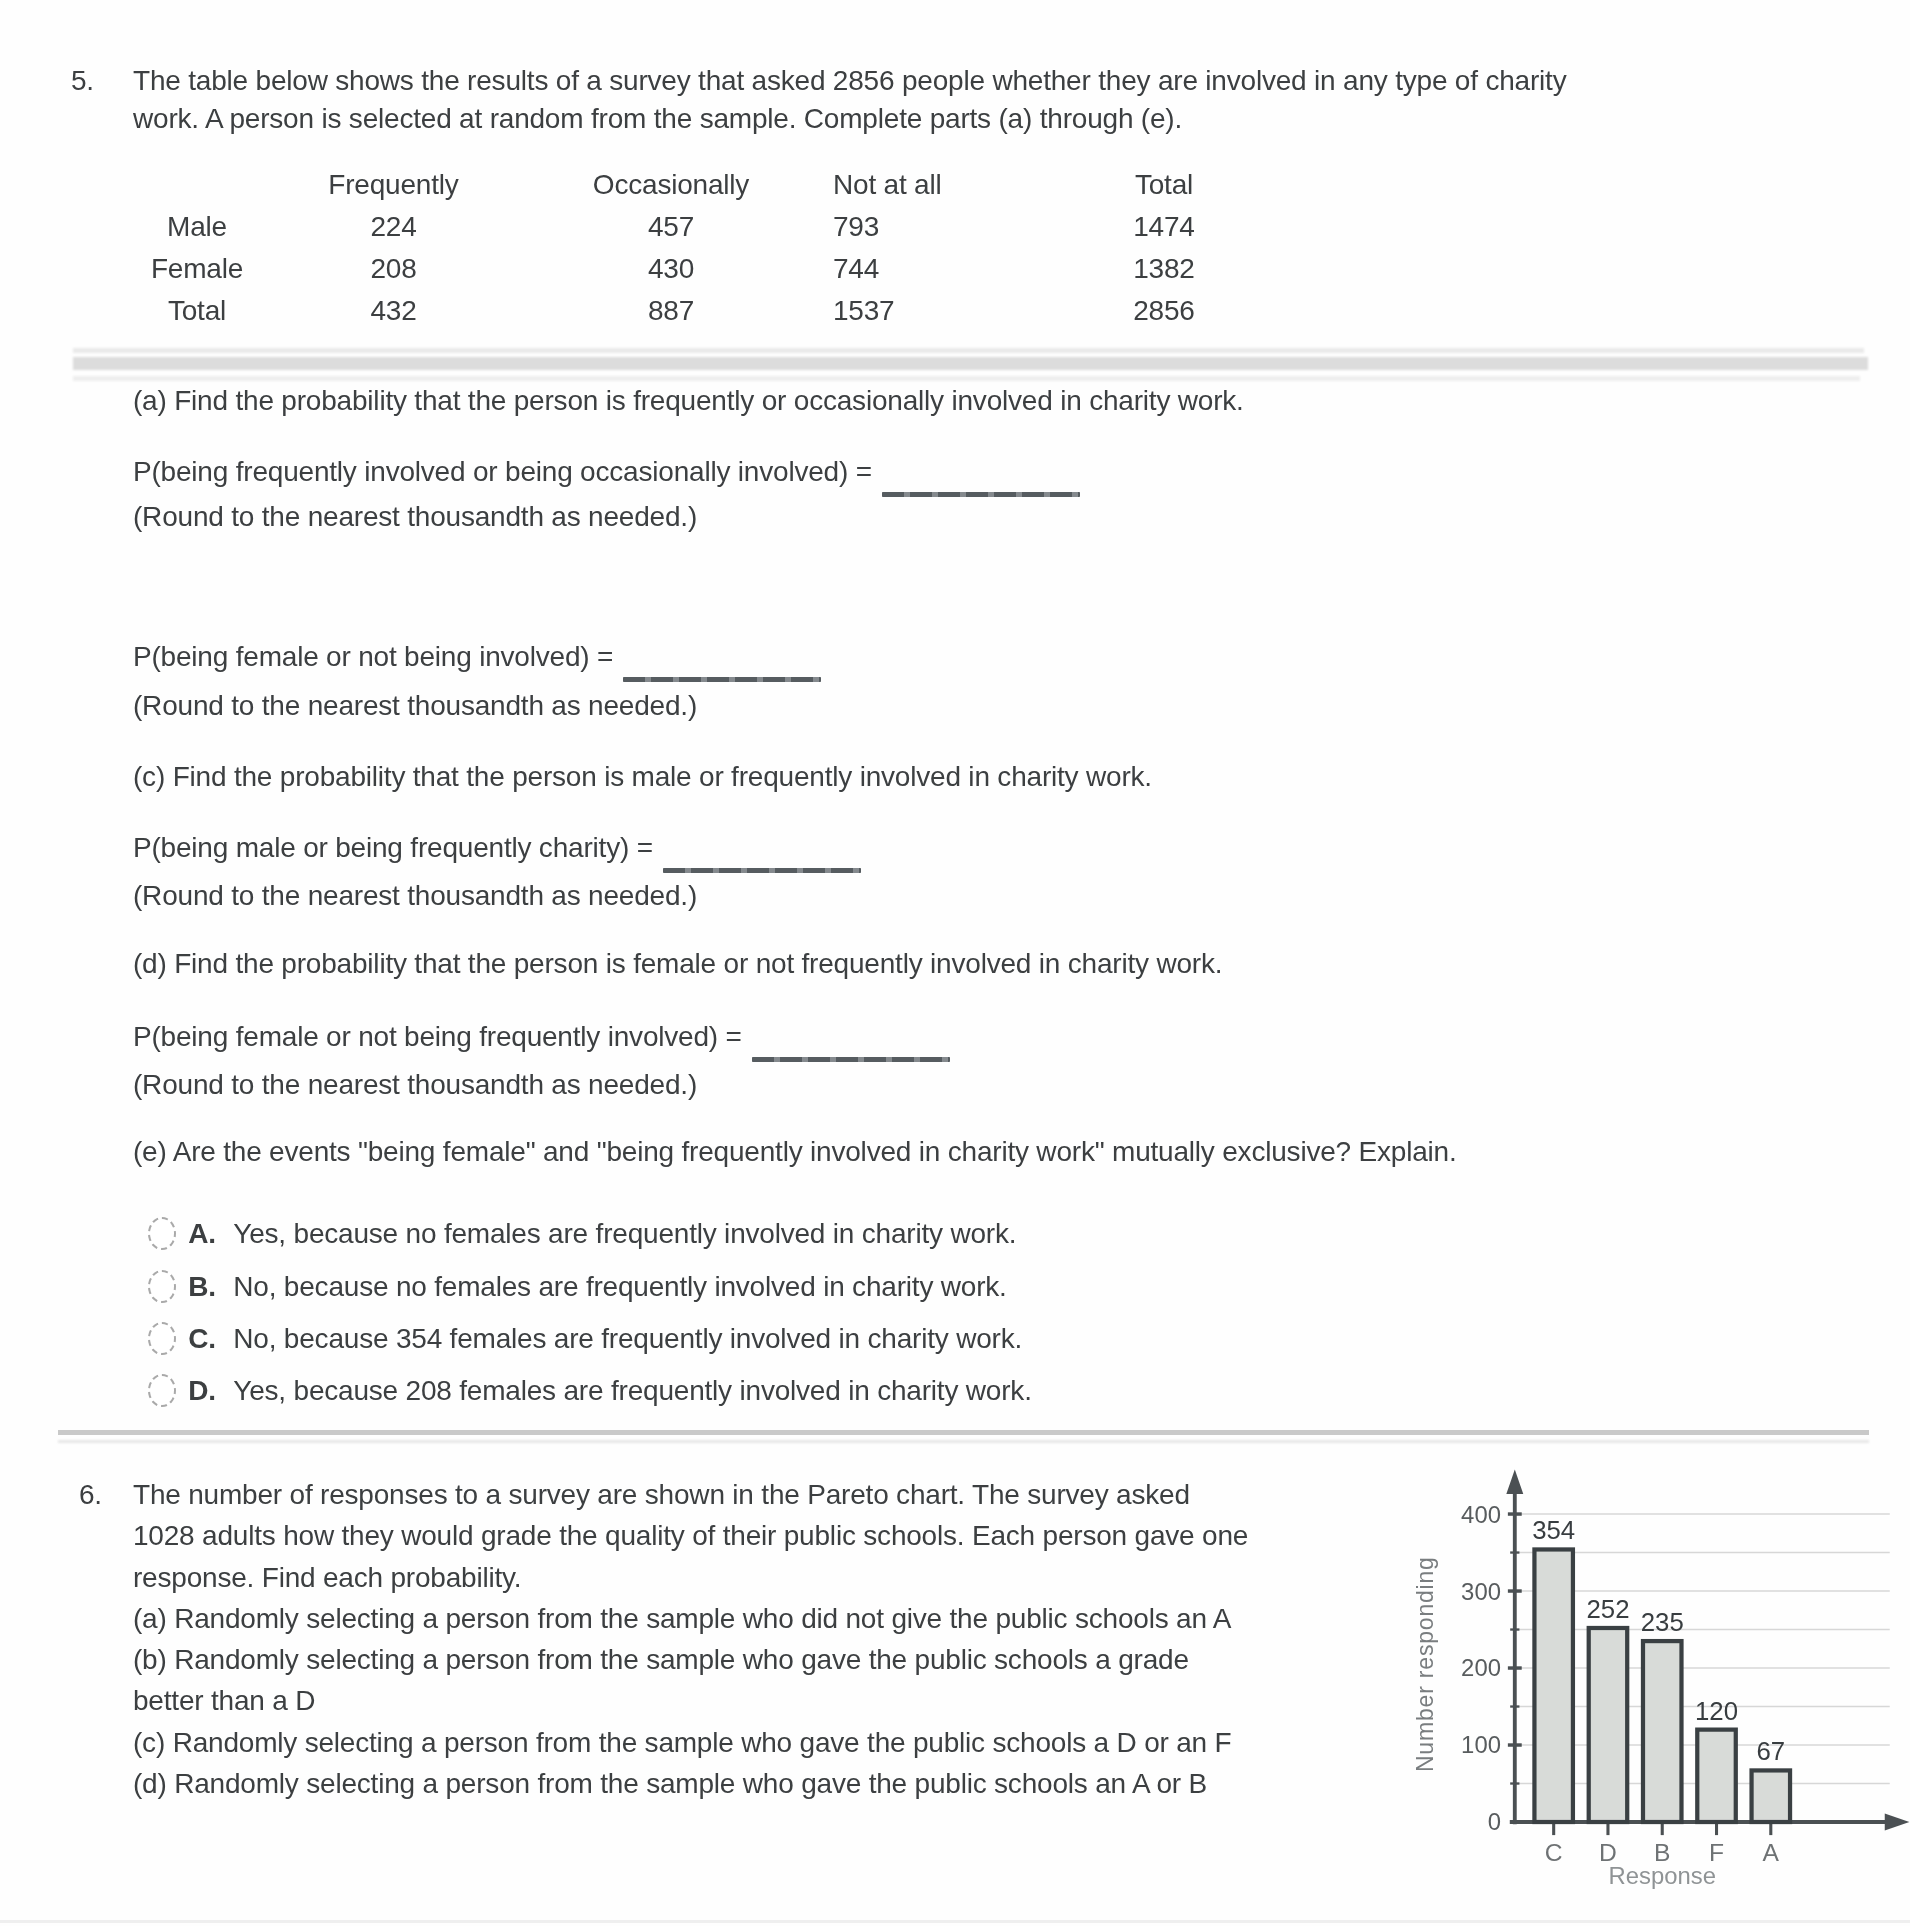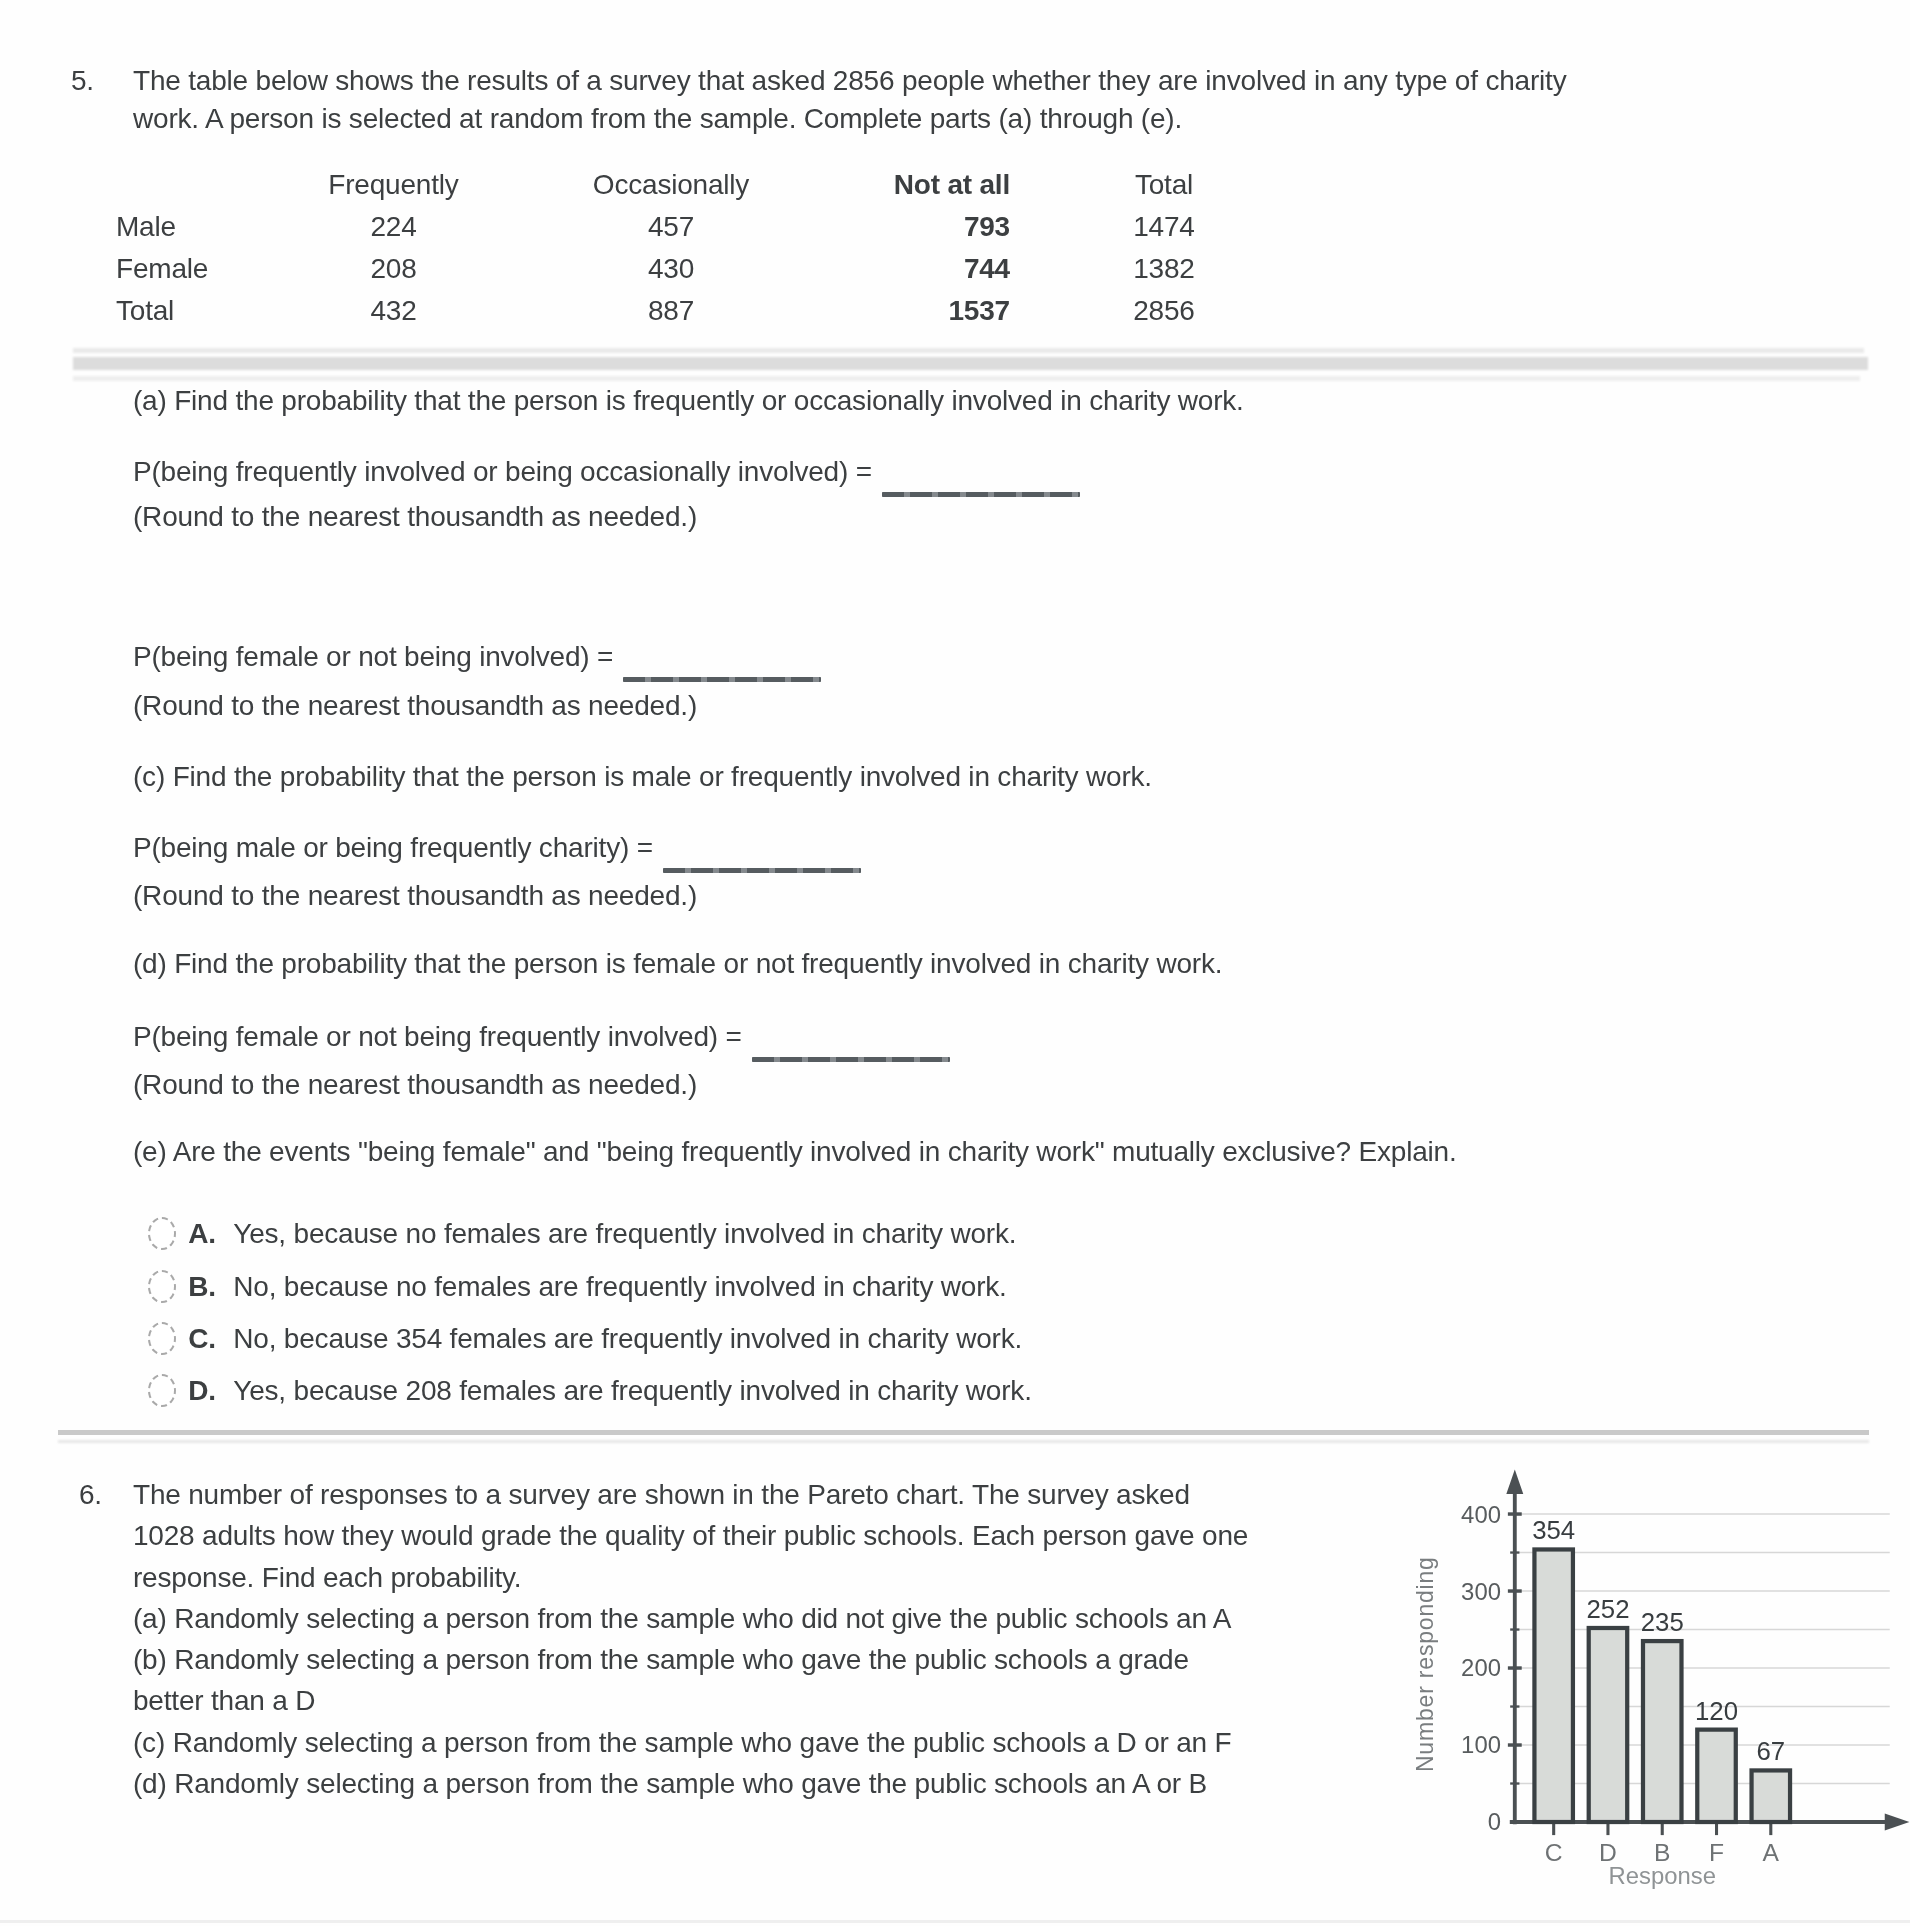--- a/index.html
+++ b/index.html
@@ -8,24 +8,24 @@
     font-family:"Liberation Sans","DejaVu Sans",sans-serif;
     color:#3c3f41;font-size:28px;letter-spacing:-0.2px;
   }
   .abs{position:absolute;}
   .line{position:absolute;left:133px;white-space:nowrap;}
   .pnum{position:absolute;}
   
   .tbl{position:absolute;left:116px;top:169px;}
   .trow{display:flex;height:42px;align-items:flex-start;}
   .tc{display:block;}
-  .tc.lbl{width:162px;text-align:left;}
+  .tc.lbl{width:162px;text-align:center;}
   .tc.c1{width:231px;text-align:center;}
   .tc.c2{width:324px;text-align:center;}
-  .tc.c3{width:177px;text-align:right;font-weight:bold;}
+  .tc.c3{width:177px;text-align:left;}
   .tc.c4{width:308px;text-align:center;}
   
   .blank5,.blank6{
     display:inline-block;height:5px;border-radius:0.8px;
     background:repeating-linear-gradient(90deg,#565c60 0 22.3px,#858a8e 22.3px 28px);
     vertical-align:-16px;margin-left:10px;
   }
   .blank5{width:198px;}
   
   .choice{position:absolute;left:148px;display:flex;align-items:center;}

